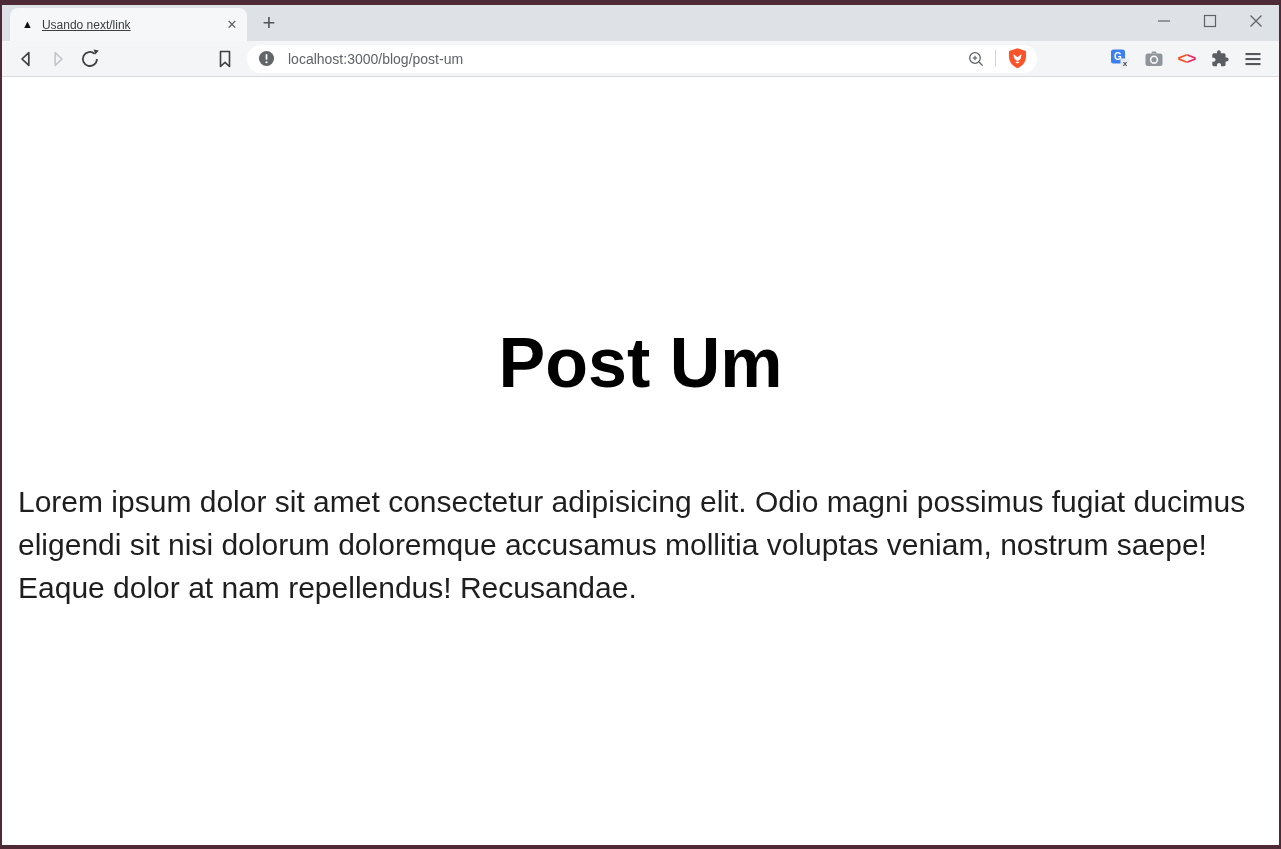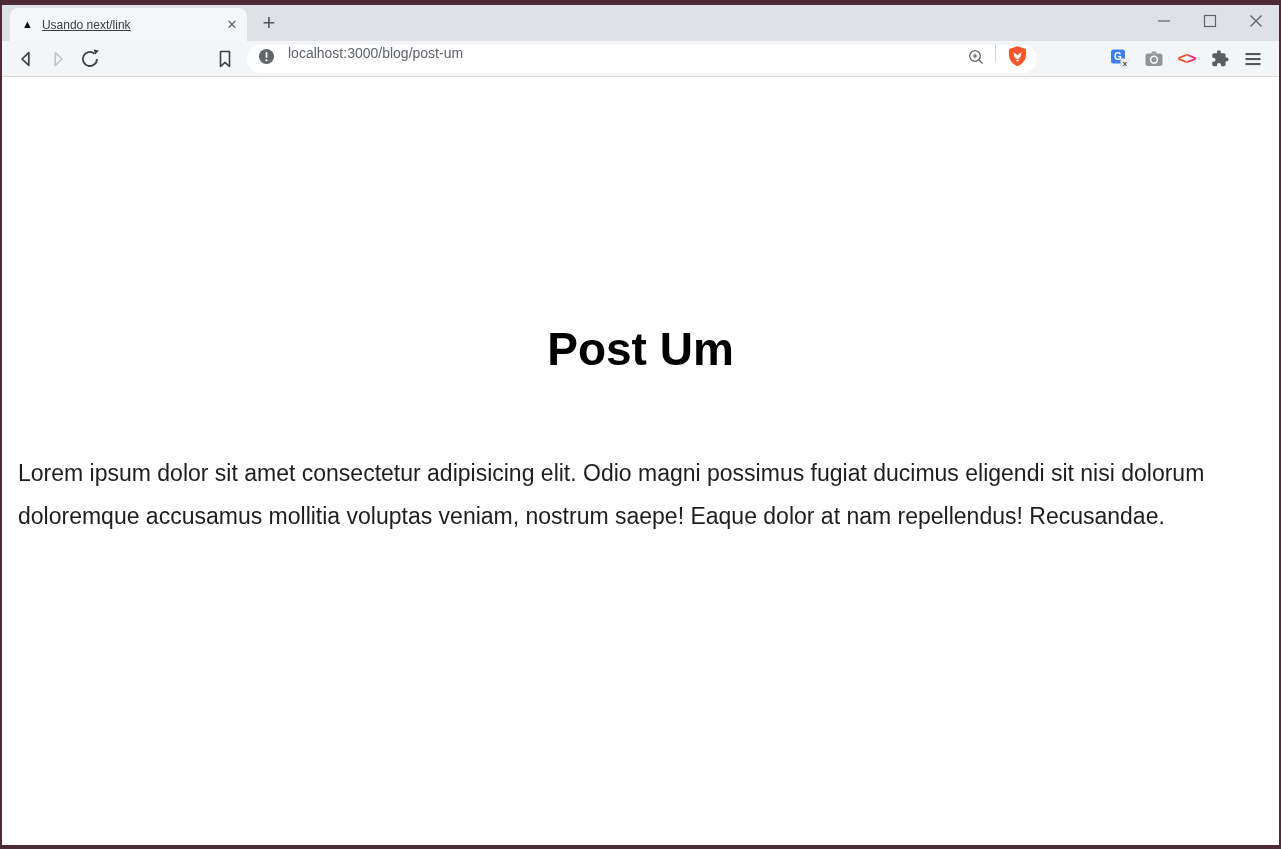--- a/index.html
+++ b/index.html
@@ -89,20 +89,21 @@
     display: flex; align-items: center; justify-content: center;
     border-radius: 50%;
   }
   .nav-spacer { width: 103px; height: 1px; }
   .address-bar {
     width: 790px; height: 28px;
     margin-left: 6px;
     background: #ffffff;
     border-radius: 14px;
     display: flex;
+    align-items: center;
     padding: 0 8px 0 7px;
   }
   .url-text {
     flex: 1;
     margin-left: 10px;
     font-size: 14px;
     color: #5f6368;
     white-space: nowrap;
     overflow: hidden;
   }
@@ -133,28 +134,28 @@
   
   .content {
     background: #ffffff;
     height: 768px;
     overflow: hidden;
   }
   .page-title {
     margin: 0;
     padding-top: 246px;
     text-align: center;
-    font-size: 46px;
+    font-size: 70px;
     font-weight: 700;
     color: #000000;
     line-height: 1.15;
   }
   .page-paragraph {
     margin: 76px 16px 0 16px;
-    font-size: 23px;
+    font-size: 30px;
     font-weight: 400;
     line-height: 43px;
     color: #1e1e1e;
     max-width: 1250px;
   }
 </style>
 </head>
 <body>
 
 <div class="window">

